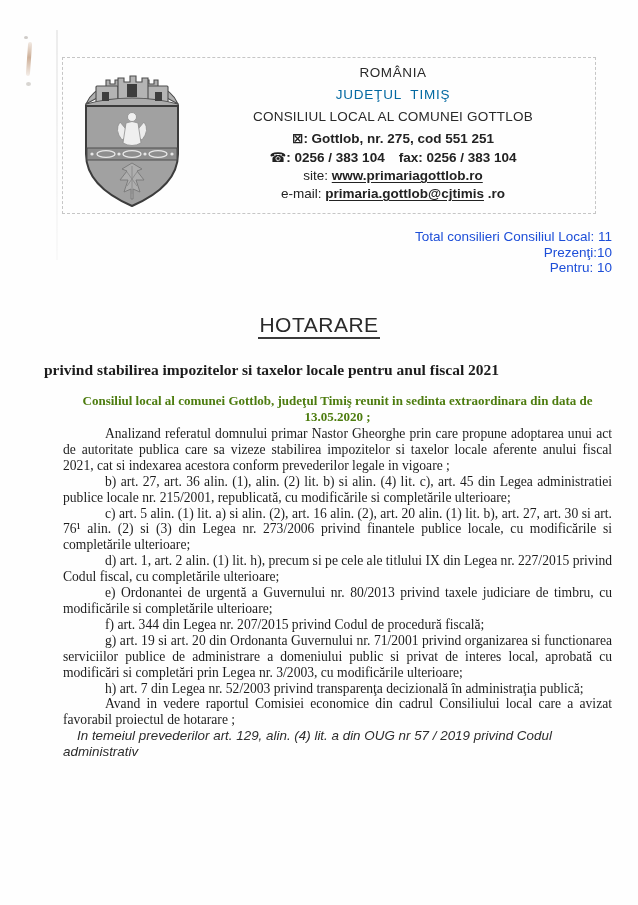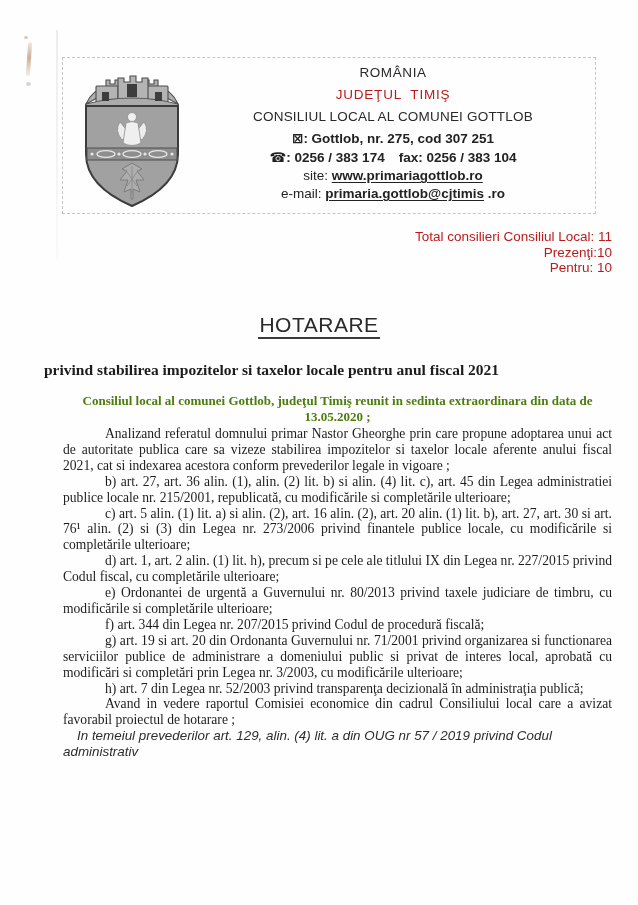--- a/index.html
+++ b/index.html
@@ -48,35 +48,35 @@
   }
   .coa {
     position:absolute; left:6px; top:2px;
     width:126px; height:150px;
   }
   .header-text {
     position:absolute; left:132px; right:4px; top:4px;
     text-align:center;
   }
   .ht-country { font-size:13.5px; line-height:15px; margin-top:3px; letter-spacing:.6px; color:#2a2a2a; }
-  .ht-county  { font-size:13.5px; line-height:15px; margin-top:7px; letter-spacing:.8px; white-space:pre; color:#b91c1c; }
+  .ht-county  { font-size:13.5px; line-height:15px; margin-top:7px; letter-spacing:.8px; white-space:pre; color:#0369a1; }
   .ht-council { font-size:13.5px; line-height:15px; margin-top:7px; letter-spacing:.2px; color:#2a2a2a; }
   .ht-contact { font-size:13.5px; line-height:16px; margin-top:2px; color:#222; }
   .ht-contact.first { margin-top:6px; }
   .bold { font-weight:bold; }
   .ul { text-decoration:underline; text-underline-offset:2px; }
   .fax-gap { margin-left:14px; }
   .glyph { font-family:"DejaVu Sans", sans-serif; }
 
   
   .stats {
     position:absolute; right:26px; top:229px;
     text-align:right;
     font-size:13.5px; line-height:15.5px;
-    color:#b91c1c;
+    color:#1d4ed8;
   }
 
   
   .doc-title {
     position:absolute; left:0; top:313px; width:100%;
     text-align:center;
     font-size:21px; font-weight:500; letter-spacing:.5px;
     color:#2a2a2a;
     margin:0;
   }
@@ -167,25 +167,25 @@
         <path d="M55,112 l10,14 M65,112 l-10,14" stroke="#8a8a8a" fill="none"></path>
       </g>
     </svg>
 
     <div class="header-text">
       <div class="ht-country">ROMÂNIA</div>
       <div class="ht-county">JUDEŢUL  TIMIŞ</div>
       <div class="ht-council">CONSILIUL LOCAL AL COMUNEI GOTTLOB</div>
 
       <div class="ht-contact first bold">
-        <span class="glyph">⊠</span><span>: Gottlob, nr. 275, cod 307 251</span>
+        <span class="glyph">⊠</span><span>: Gottlob, nr. 275, cod 551 251</span>
       </div>
 
       <div class="ht-contact bold">
-        <span class="glyph">☎</span><span>: 0256 / 383 174</span><span class="fax-gap">fax: 0256 / 383 104</span>
+        <span class="glyph">☎</span><span>: 0256 / 383 104</span><span class="fax-gap">fax: 0256 / 383 104</span>
       </div>
 
       <div class="ht-contact">
         <span>site: </span><span class="bold ul">www.primariagottlob.ro</span>
       </div>
 
       <div class="ht-contact">
         <span>e-mail: </span><span class="bold ul">primaria.gottlob@cjtimis</span><span class="bold"> .ro</span>
       </div>
     </div>

